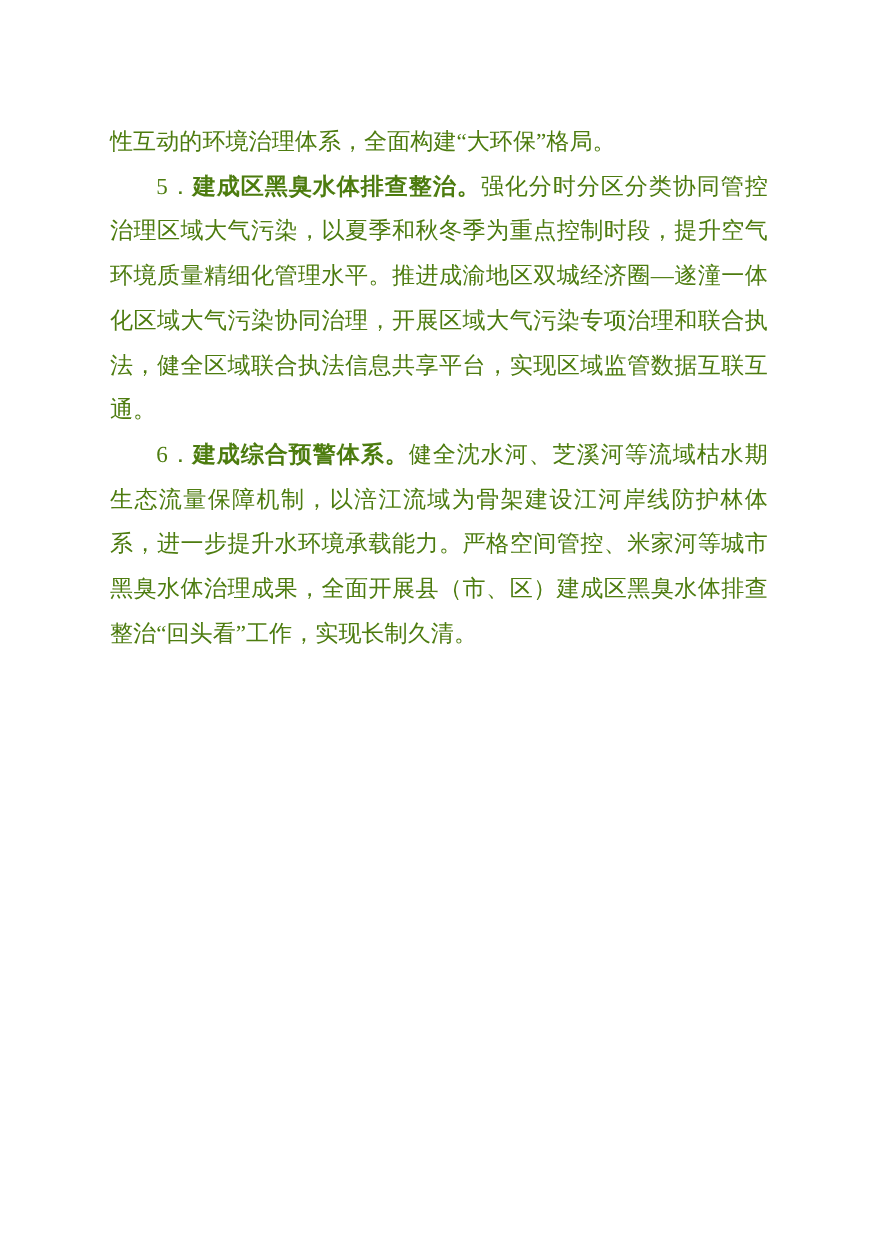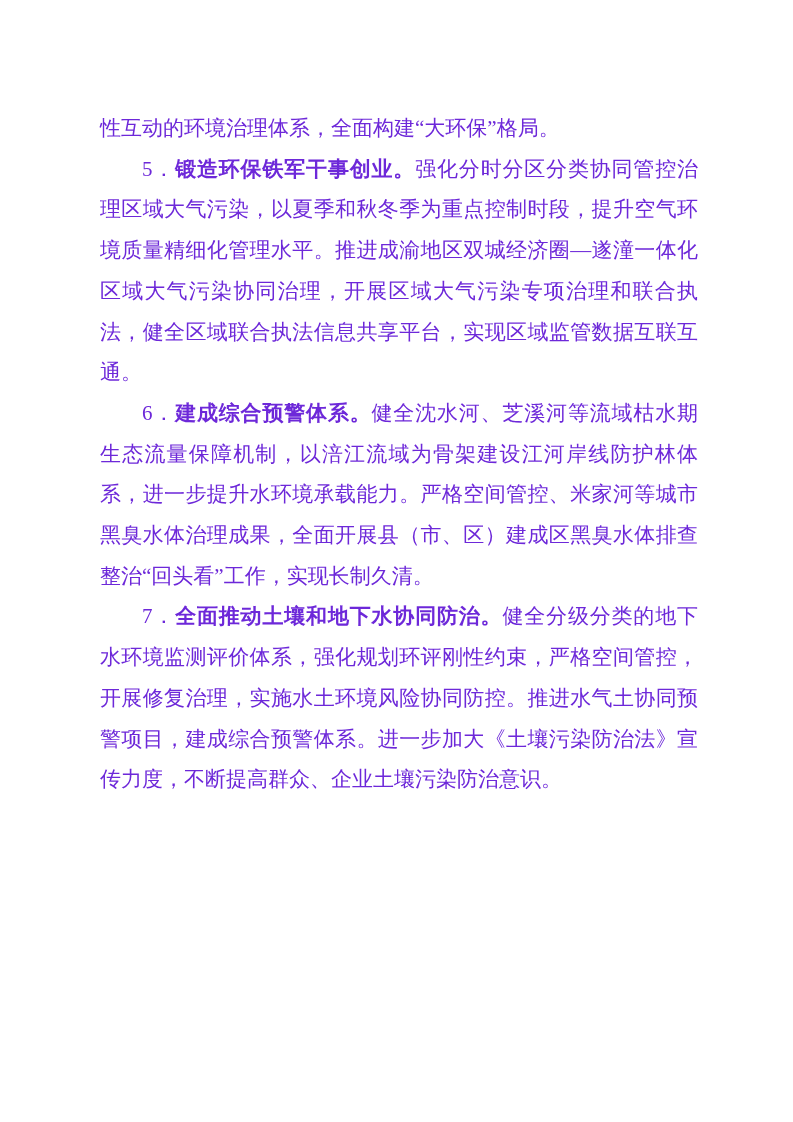--- a/index.html
+++ b/index.html
@@ -15,21 +15,21 @@
     overflow: hidden;
     font-family: "Liberation Serif", "DejaVu Serif", serif;
   }
   .doc-body {
     position: absolute;
     left: 100px;
     top: 108px;
     width: 598px;
     font-size: 21px;
     line-height: 40.7px;
-    color: #6d28d9;
+    color: #4d7c0f;
     text-align: justify;
     line-break: strict;
     letter-spacing: 0;
   }
   .doc-body p.para {
     margin: 0;
     padding: 0;
   }
   .doc-body p.indent {
     text-indent: 2em;
@@ -43,17 +43,16 @@
   .seg-body {
     font-weight: normal;
   }
 </style>
 </head>
 <body>
 
 <div class="page">
   <div class="doc-body" id="doc-body">
       <p class="para"><span class="seg-body">性互动的环境治理体系，全面构建“大环保”格局。</span></p>
-      <p class="para indent"><span class="seg-number">5．</span><span class="seg-heading">锻造环保铁军干事创业。</span><span class="seg-body">强化分时分区分类协同管控治理区域大气污染，以夏季和秋冬季为重点控制时段，提升空气环境质量精细化管理水平。推进成渝地区双城经济圈—遂潼一体化区域大气污染协同治理，开展区域大气污染专项治理和联合执法，健全区域联合执法信息共享平台，实现区域监管数据互联互通。</span></p>
+      <p class="para indent"><span class="seg-number">5．</span><span class="seg-heading">建成区黑臭水体排查整治。</span><span class="seg-body">强化分时分区分类协同管控治理区域大气污染，以夏季和秋冬季为重点控制时段，提升空气环境质量精细化管理水平。推进成渝地区双城经济圈—遂潼一体化区域大气污染协同治理，开展区域大气污染专项治理和联合执法，健全区域联合执法信息共享平台，实现区域监管数据互联互通。</span></p>
       <p class="para indent"><span class="seg-number">6．</span><span class="seg-heading">建成综合预警体系。</span><span class="seg-body">健全沈水河、芝溪河等流域枯水期生态流量保障机制，以涪江流域为骨架建设江河岸线防护林体系，进一步提升水环境承载能力。严格空间管控、米家河等城市黑臭水体治理成果，全面开展县（市、区）建成区黑臭水体排查整治“回头看”工作，实现长制久清。</span></p>
-      <p class="para indent"><span class="seg-number">7．</span><span class="seg-heading">全面推动土壤和地下水协同防治。</span><span class="seg-body">健全分级分类的地下水环境监测评价体系，强化规划环评刚性约束，严格空间管控，开展修复治理，实施水土环境风险协同防控。推进水气土协同预警项目，建成综合预警体系。进一步加大《土壤污染防治法》宣传力度，不断提高群众、企业土壤污染防治意识。</span></p>
     </div>
 </div>
 
 </body></html>

